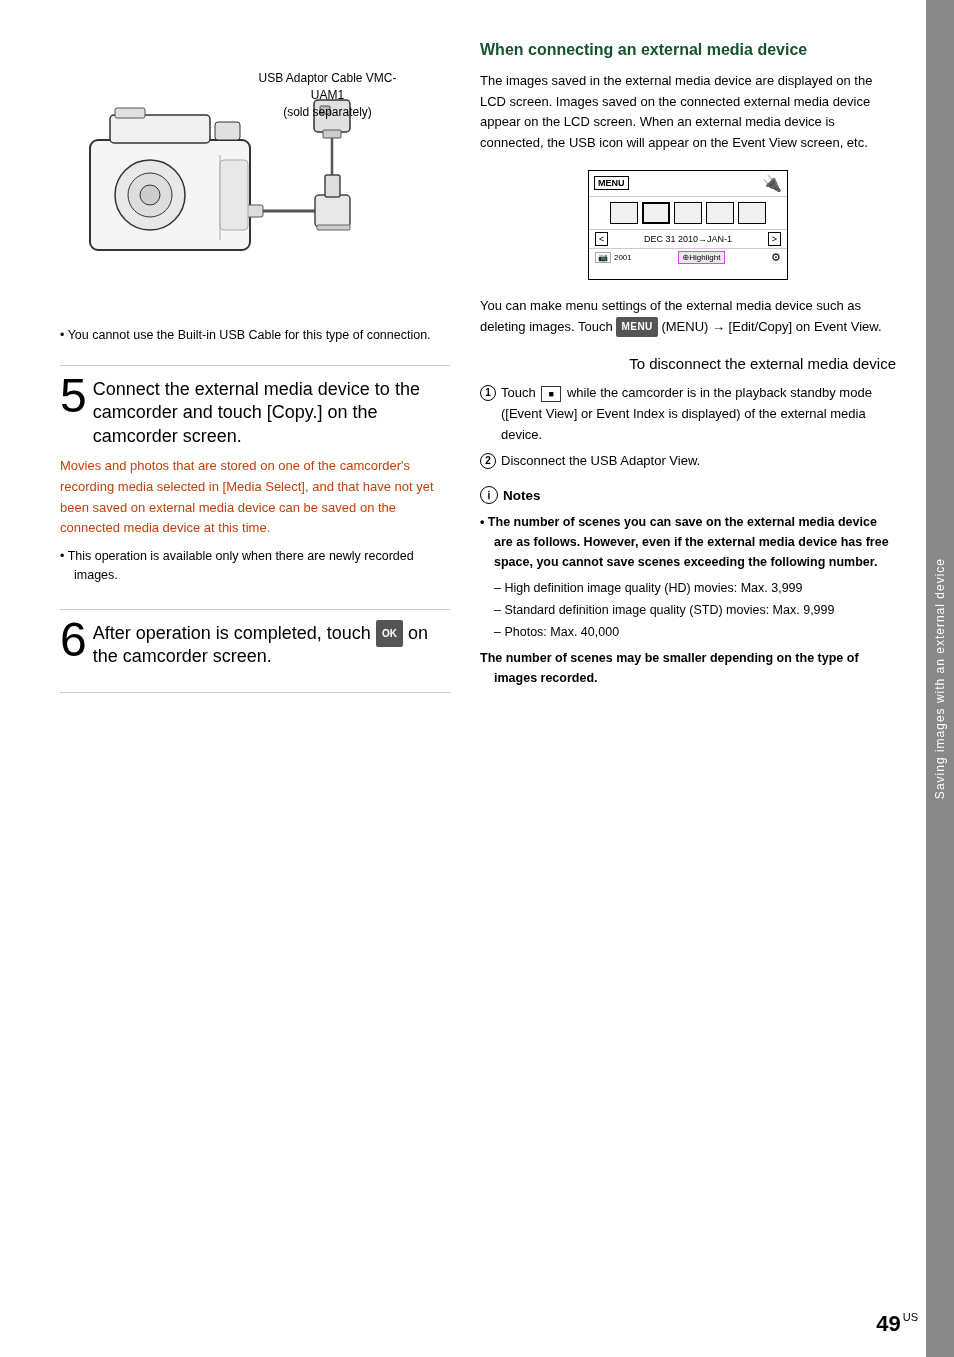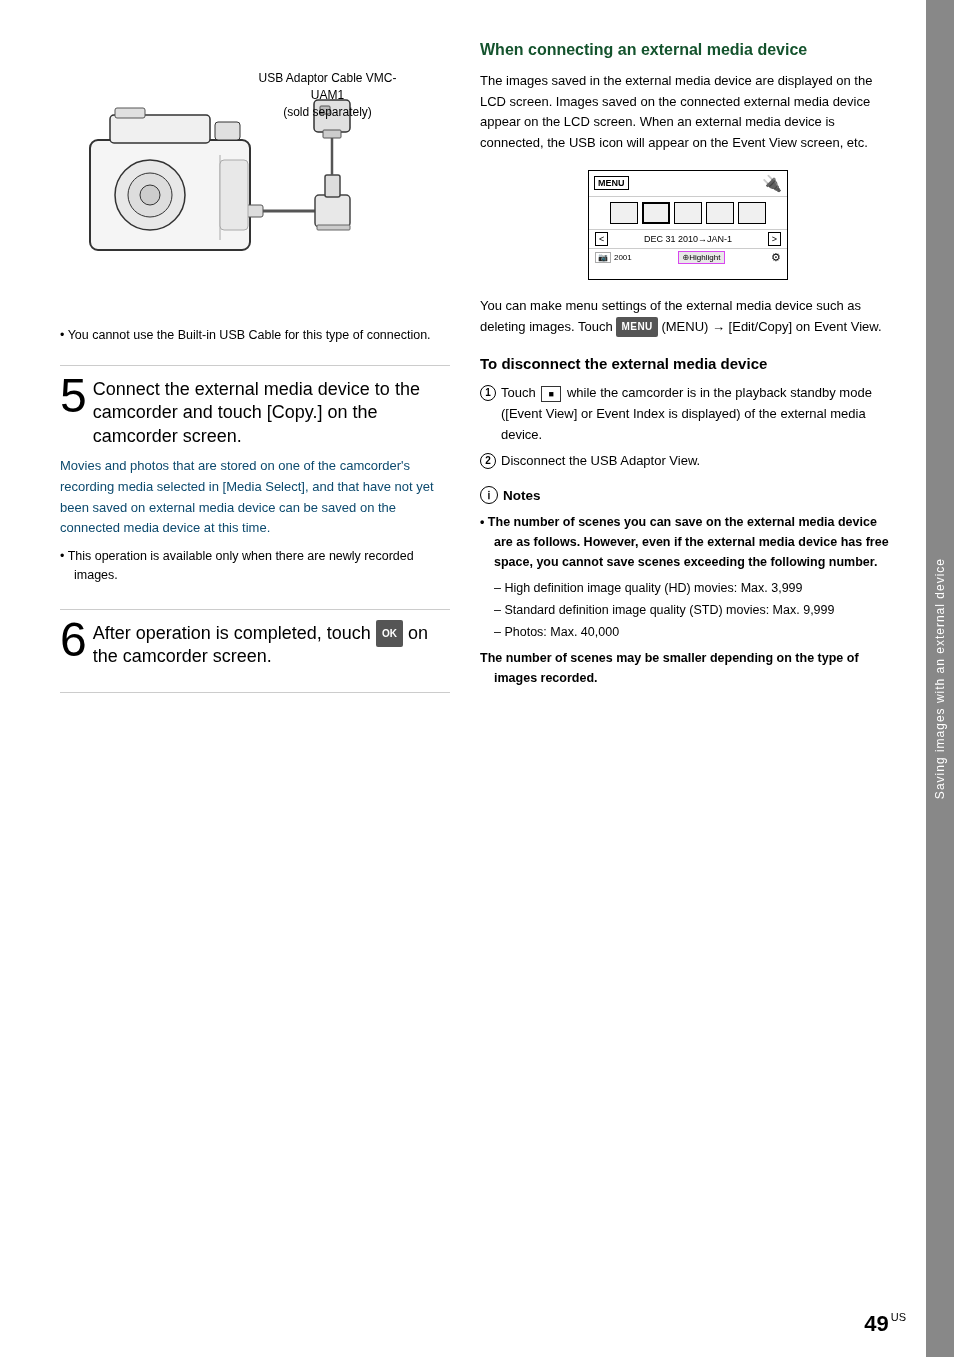--- a/index.html
+++ b/index.html
@@ -111,21 +111,21 @@
     .step-title {
       font-size: 18px;
       line-height: 1.3;
       font-weight: normal;
       color: #000;
     }
 
     .step-body {
       font-size: 13px;
       line-height: 1.6;
-      color: #0c4a6e;
+      color: #c2410c;
       margin-bottom: 8px;
     }
 
     .step-bullet {
       font-size: 12.5px;
       line-height: 1.5;
       padding-left: 14px;
       text-indent: -14px;
     }
 
@@ -249,24 +249,25 @@
     .lcd-year-indicator {
       font-size: 8px;
       display: flex;
       gap: 3px;
       align-items: center;
     }
 
     
     .sub-section-heading {
       font-size: 15px;
-      font-weight: bold;
+      font-weight: normal;
       margin-bottom: 10px;
       margin-top: 16px;
       line-height: 1.3;
+      text-align: right;
     }
 
     .numbered-list {
       list-style: none;
       padding: 0;
       margin-bottom: 14px;
     }
 
     .numbered-list li {
       display: flex;
@@ -331,21 +332,21 @@
       line-height: 1.6;
       padding-left: 28px;
       text-indent: -14px;
       margin-bottom: 2px;
     }
 
     
     .page-number {
       position: absolute;
       bottom: 20px;
-      right: 48px;
+      right: 36px;
       font-size: 11px;
       color: #000;
       margin-left: 44px;
     }
 
     .page-num-big {
       font-size: 22px;
       font-weight: bold;
     }
 

